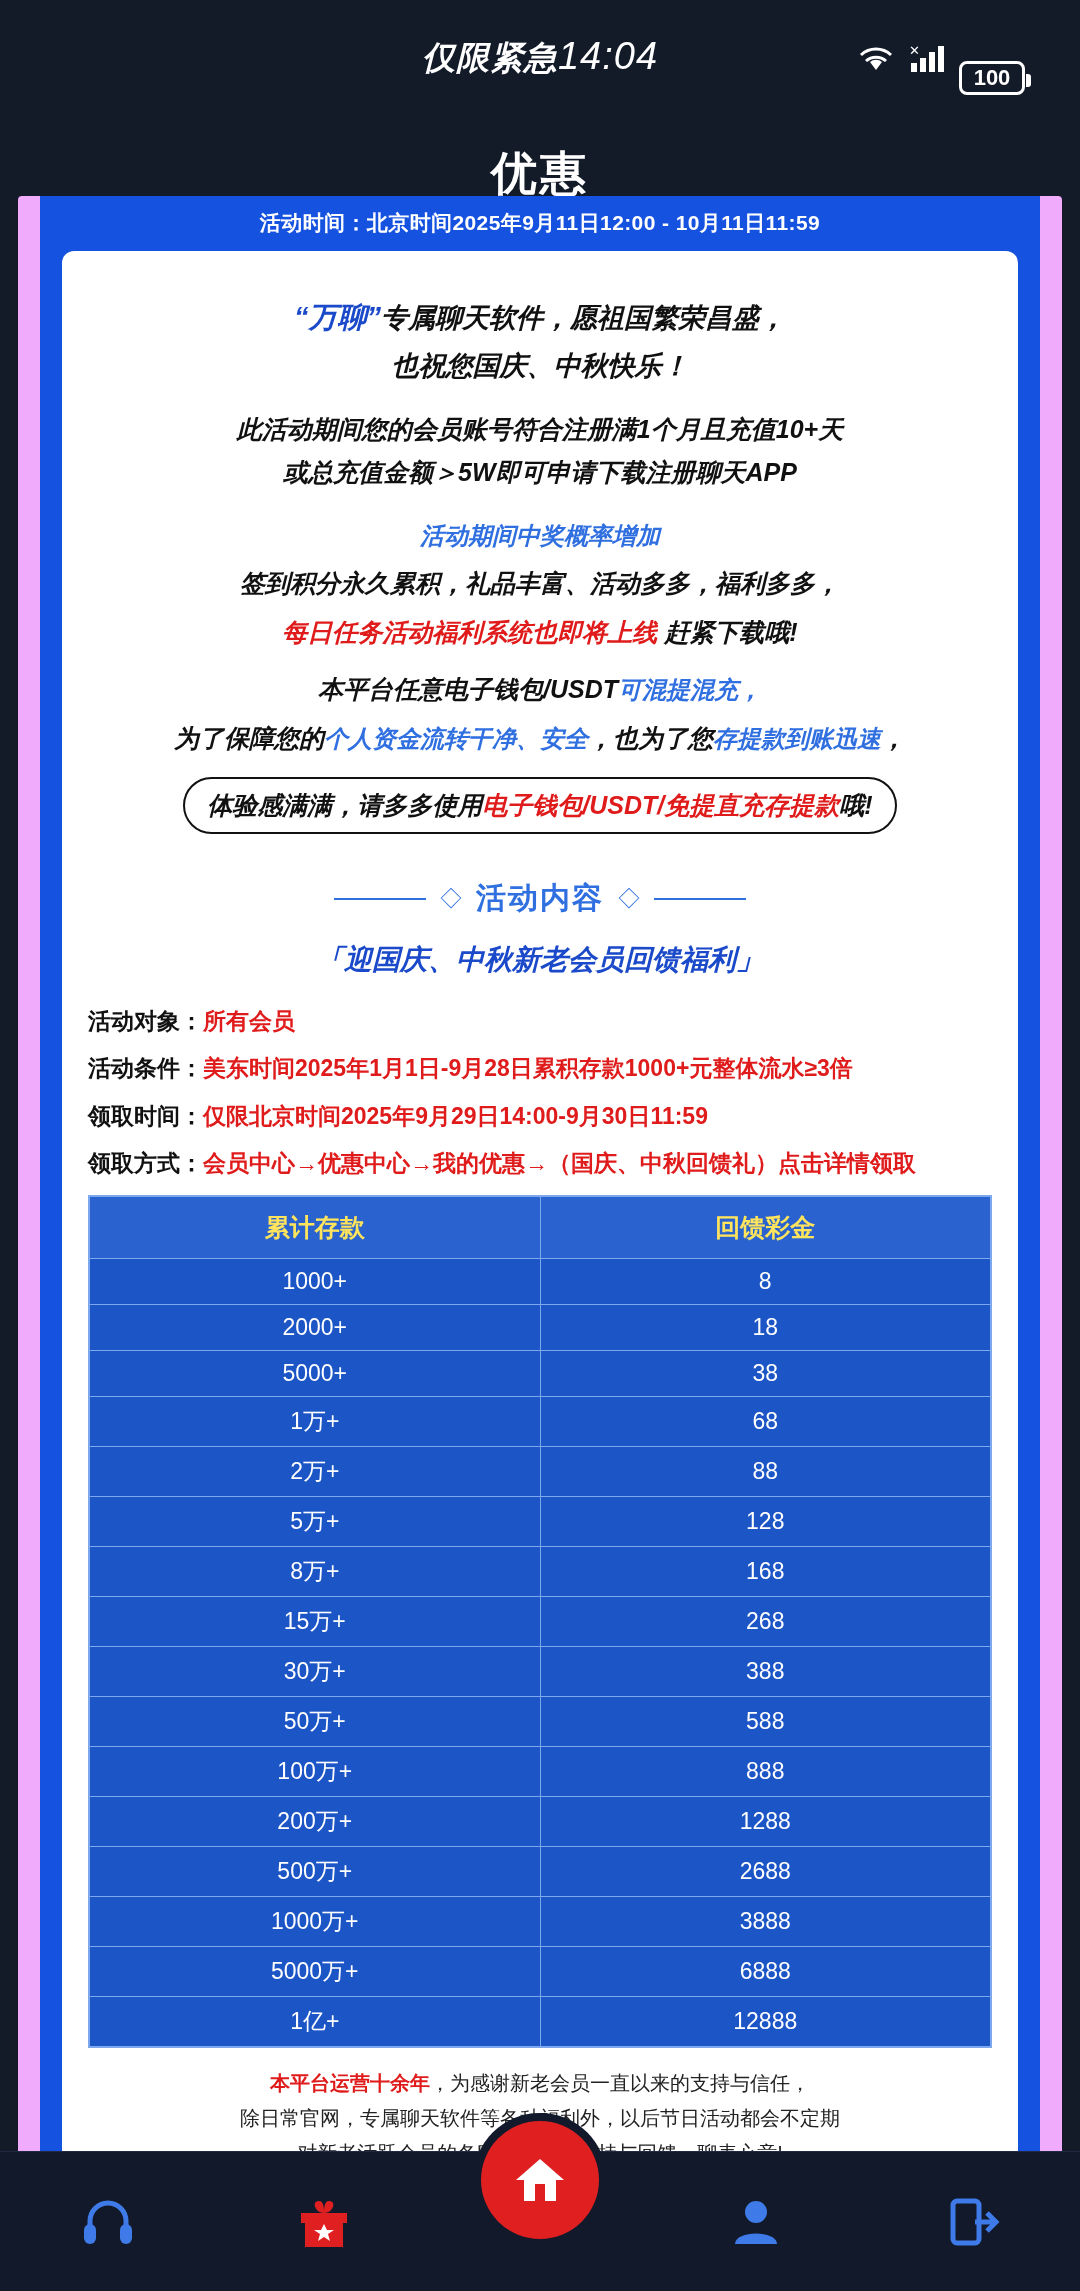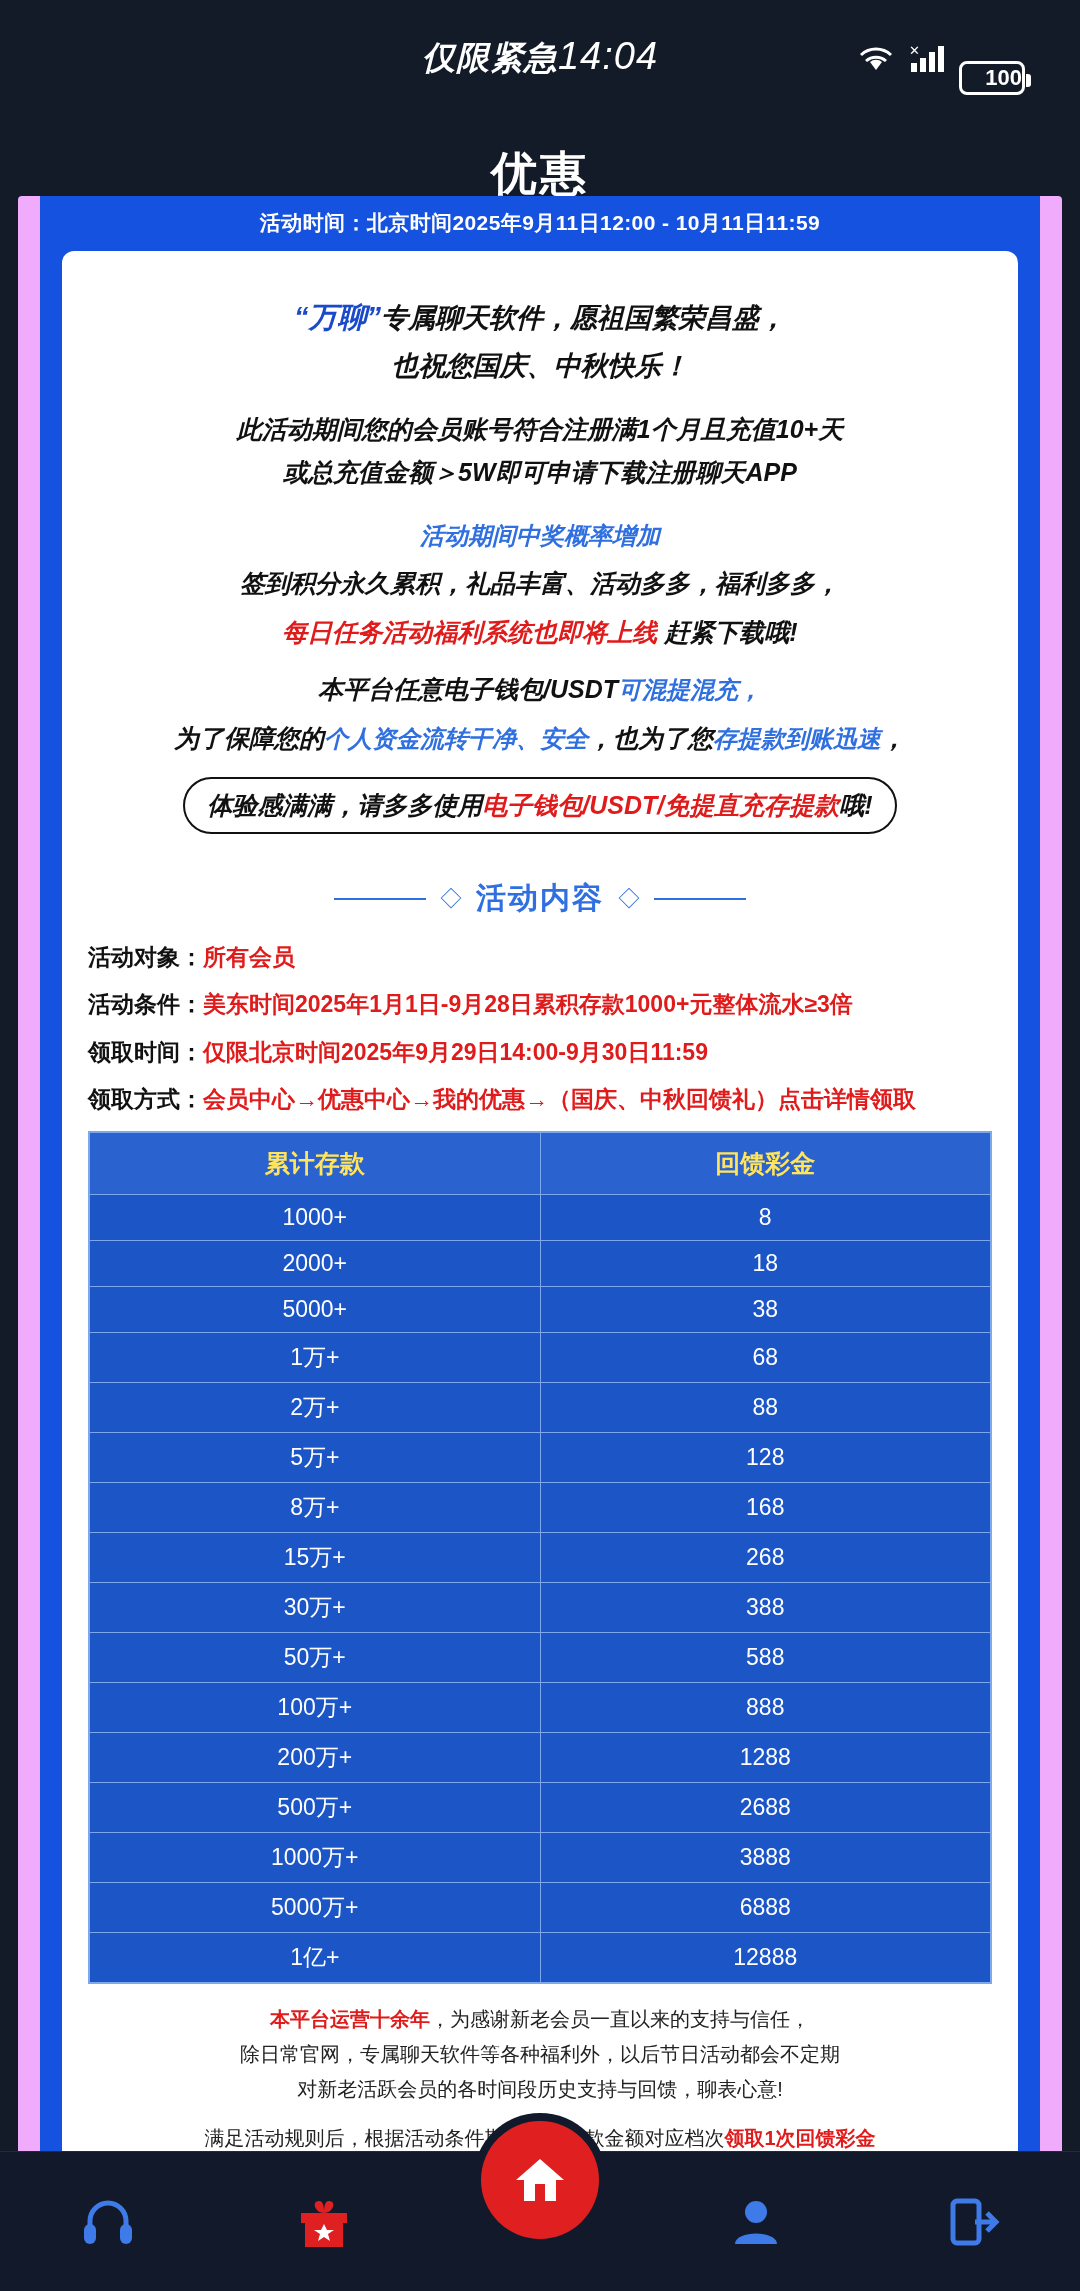--- a/index.html
+++ b/index.html
@@ -43,21 +43,21 @@
     display: flex;
     align-items: center;
     justify-content: flex-end;
     gap: 14px;
   }
   .wifi-icon svg, .signal-icon svg { display: block; }
   .battery {
     width: 66px; height: 34px;
     border: 3px solid #ffffff;
     border-radius: 8px;
-    display: flex; align-items: center; justify-content: flex-end;
+    display: flex; align-items: center; justify-content: center;
     font-size: 22px; font-weight: bold;
     position: relative;
     margin-top: 40px;
   }
   .battery::after {
     content: "";
     position: absolute;
     right: -9px; top: 10px;
     width: 5px; height: 13px;
     background: #ffffff;
@@ -300,20 +300,21 @@
         </div>
 
         <div class="sec-head">
           <span class="line"></span>
           <span class="dia">◇</span>
           <span class="txt">活动内容</span>
           <span class="dia">◇</span>
           <span class="line"></span>
         </div>
 
+        <div class="sub-title">「迎国庆、中秋新老会员回馈福利」</div>
 
         <div class="kv">
           <span class="k">活动对象：</span><span class="v">所有会员</span>
         </div>
         <div class="kv">
           <span class="k">活动条件：</span><span class="v">美东时间2025年1月1日-9月28日累积存款1000+元整体流水≥3倍</span>
         </div>
         <div class="kv">
           <span class="k">领取时间：</span><span class="v">仅限北京时间2025年9月29日14:00-9月30日11:59</span>
         </div>

